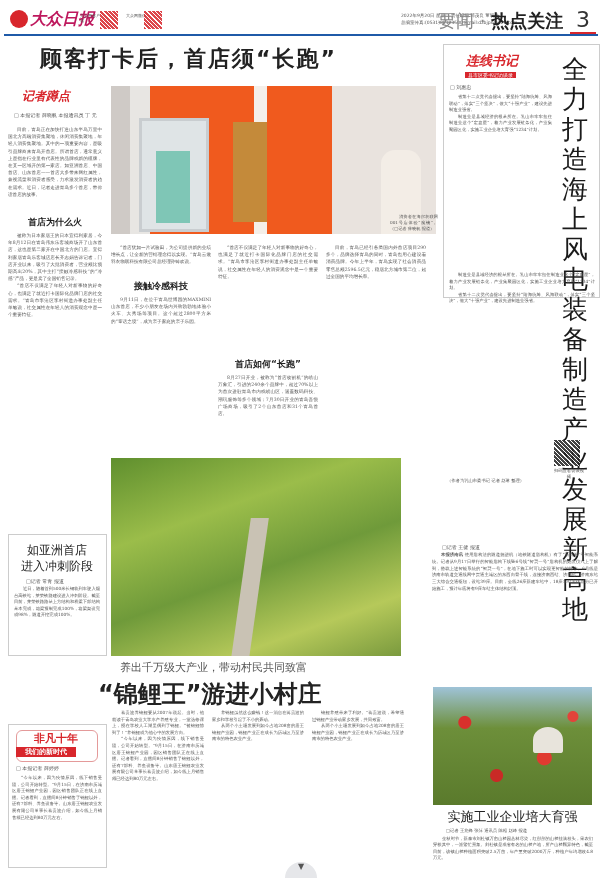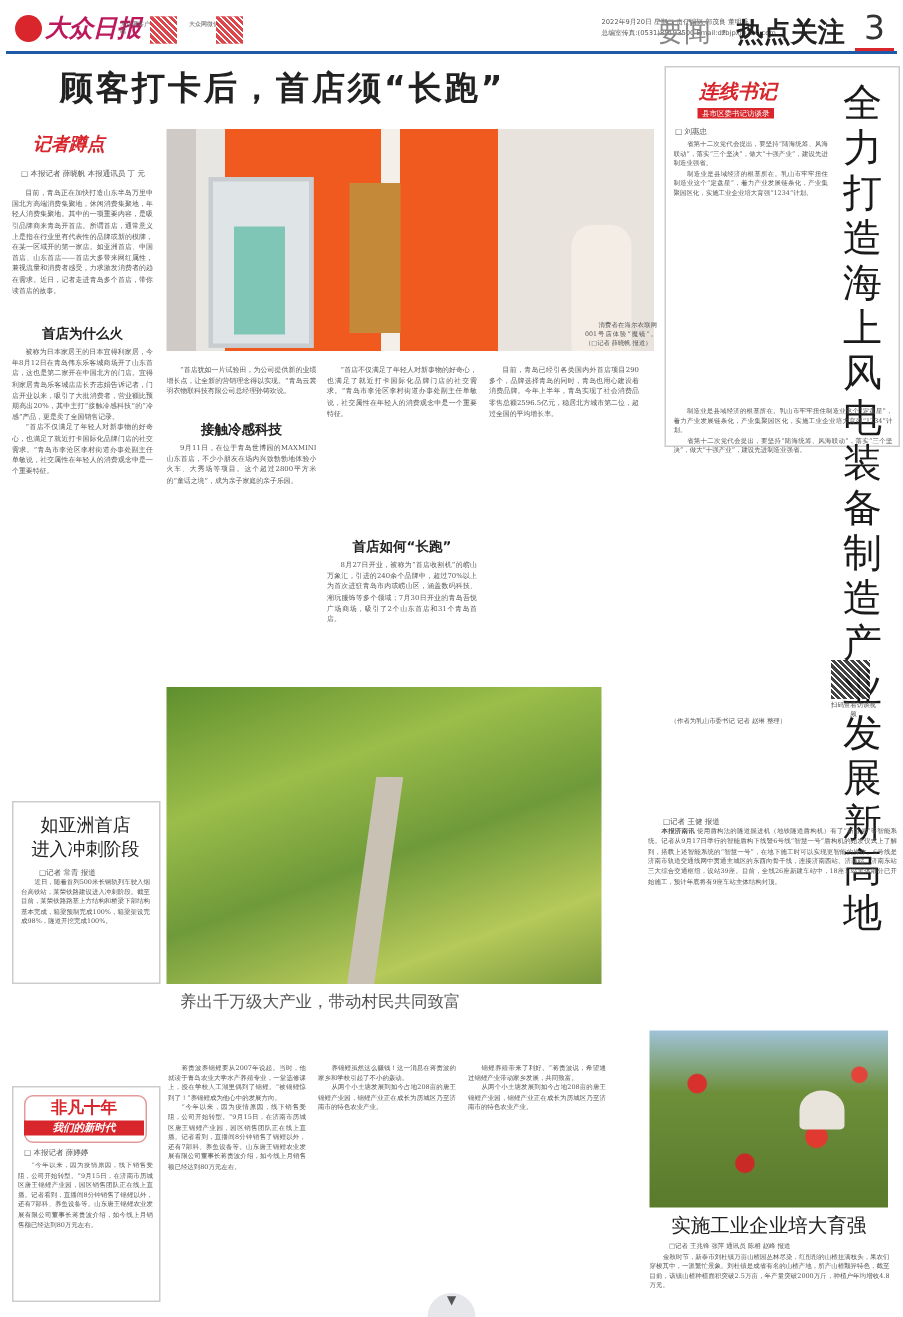--- a/index.html
+++ b/index.html
@@ -134,25 +134,26 @@
   <div class="photo" style="left:433px;top:687px;width:159px;height:118px;background:radial-gradient(circle at 20% 30%,#d8302c 0 6px,transparent 7px),radial-gradient(circle at 70% 60%,#e03a30 0 7px,transparent 8px),radial-gradient(circle at 40% 75%,#c92a26 0 6px,transparent 7px),radial-gradient(circle at 88% 25%,#e2443a 0 5px,transparent 6px),linear-gradient(180deg,#9fc3d8 0%,#6d8f3a 35%,#5a7a2c 100%);">
     <div style="position:absolute;left:100px;top:40px;width:30px;height:26px;background:#e8e4dc;border-radius:50% 50% 10% 10%;"></div>
   </div>
   <div class="h2" style="left:433px;top:808px;width:159px;font-size:13px;">实施工业企业培大育强</div>
   <div class="byline" style="left:446px;top:828px;font-size:4.3px;">□记者 王兆锋 张萍 通讯员 陈相 赵峰 报道</div>
   <div class="col" style="left:433px;top:836px;width:160px;height:28px;font-size:4.3px;line-height:6.4px;">
     <p>金秋时节，新泰市刘杜镇万亩山楂园丛林尽染，红彤彤的山楂挂满枝头，果农们穿梭其中，一派繁忙景象。刘杜镇是成省有名的山楂产地，所产山楂颗异特色，截至目前，该镇山楂种植面积突破2.5万亩，年产量突破2000万斤，种植户年均增收4.8万元。</p>
   </div>
 
   <div style="position:absolute;left:120px;top:660px;font-size:11px;color:#555;font-family:'DejaVu Sans',sans-serif;">养出千万级大产业，带动村民共同致富</div>
+  <div style="position:absolute;left:98px;top:678px;font-size:24px;font-weight:bold;color:#222;font-family:'DejaVu Sans',sans-serif;">“锦鲤王”游进小村庄</div>
 
   <div class="box" style="left:8px;top:724px;width:97px;height:142px;"></div>
   <div style="position:absolute;left:16px;top:730px;width:80px;height:30px;border:1px solid #e49a9a;border-radius:6px;"></div>
   <div style="position:absolute;left:16px;top:731px;width:80px;text-align:center;font-size:11px;font-weight:bold;color:#d8262c;font-family:Liberation Serif, serif;">非凡十年</div>
-  <div style="position:absolute;left:16px;top:747px;width:80px;text-align:center;font-size:7px;font-weight:bold;font-style:italic;color:#fff;background:#d8262c;">我们的新时代</div>
+  <div style="position:absolute;left:16px;top:747px;width:60px;text-align:center;font-size:7px;font-weight:bold;color:#fff;background:#d8262c;">我们的新时代</div>
   <div class="byline" style="left:16px;top:765px;">□ 本报记者 薛婷婷</div>
   <div class="col" style="left:12px;top:775px;width:90px;height:88px;font-size:4.3px;line-height:6.6px;">
     <p>“今年以来，因为疫情原因，线下销售受阻，公司开始转型。”9月15日，在济南市历城区唐王锦鲤产业园，园区销售团队正在线上直播。记者看到，直播间8分钟销售了锦鲤以外，还有7部科、养鱼设备等。山东唐王锦鲤农业发展有限公司董事长蒋贵波介绍，如今线上月销售额已经达到80万元左右。</p>
   </div>
 
   <div class="col" style="left:112px;top:710px;width:92px;height:150px;font-size:4.3px;line-height:6.6px;">
     <p>蒋贵波养锦鲤要从2007年说起。当时，他就读于青岛农业大学水产养殖专业，一堂选修课上，授在学校人工湖里偶到了锦鲤。“被锦鲤惊到了！”养锦鲤成为他心中的发展方向。</p>
     <p>“今年以来，因为疫情原因，线下销售受阻，公司开始转型。”9月15日，在济南市历城区唐王锦鲤产业园，园区销售团队正在线上直播。记者看到，直播间8分钟销售了锦鲤以外，还有7部科、养鱼设备等。山东唐王锦鲤农业发展有限公司董事长蒋贵波介绍，如今线上月销售额已经达到80万元左右。</p>
   </div>
   <div class="col" style="left:212px;top:710px;width:92px;height:150px;font-size:4.3px;line-height:6.6px;">

